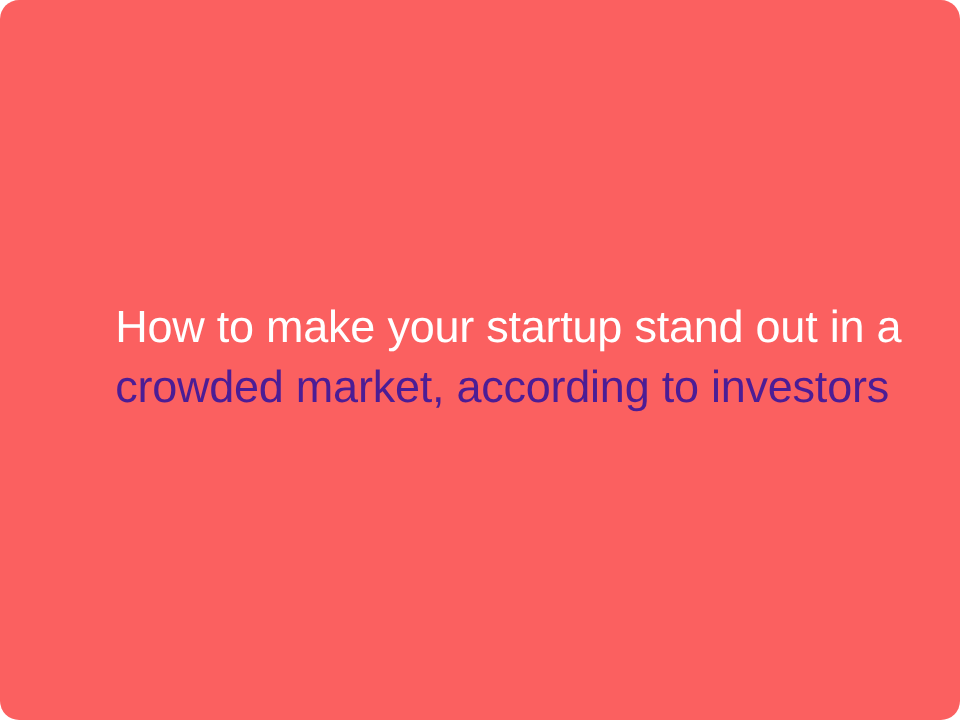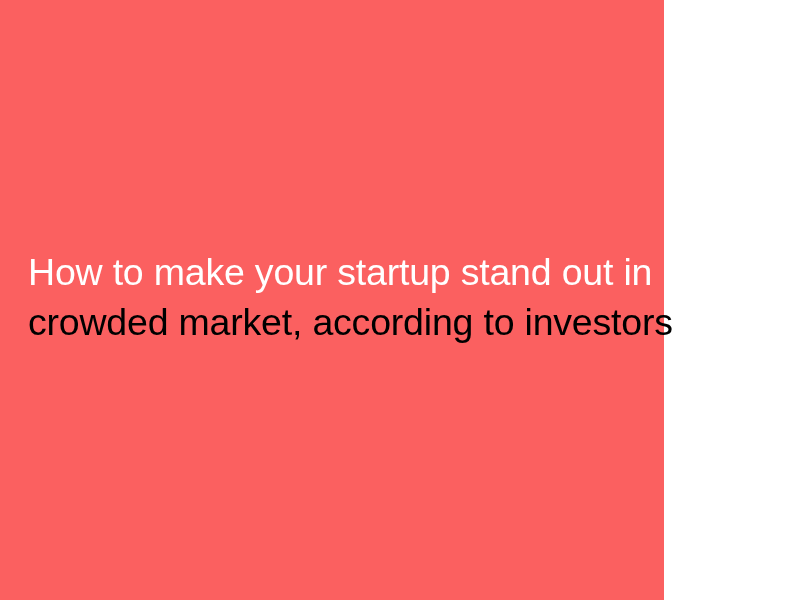--- a/index.html
+++ b/index.html
@@ -12,26 +12,27 @@
     width: 800px;
     height: 600px;
     overflow: hidden;
     font-family: "Liberation Sans", sans-serif;
     background: #ffffff;
   }
 
   #card {
     position: relative;
     box-sizing: border-box;
-    width: 664px;
+    width: 800px;
     height: 600px;
     background-color: #fb6060;
     display: flex;
     align-items: center;
     justify-content: center;
+    border-radius: 16px;
   }
 
   #headline-block {
     width: 640px;
     padding: 0 16px;
     box-sizing: border-box;
     text-align: center;
     
     transform: translateY(-3px);
   }
@@ -50,17 +51,17 @@
 </style>
 </head>
 <body>
 
 <div id="card" style="background-color: rgb(251, 96, 96);">
 
   <div id="headline-block">
 
     <span class="headline-line" style="color: rgb(255, 255, 255);">How to make your startup stand out in a</span>
 
-    <span class="headline-line" style="color: #000000;">crowded market, according to investors</span>
+    <span class="headline-line" style="color: #4c1d95;">crowded market, according to investors</span>
 
   </div>
 
 </div>
 
 </body></html>

